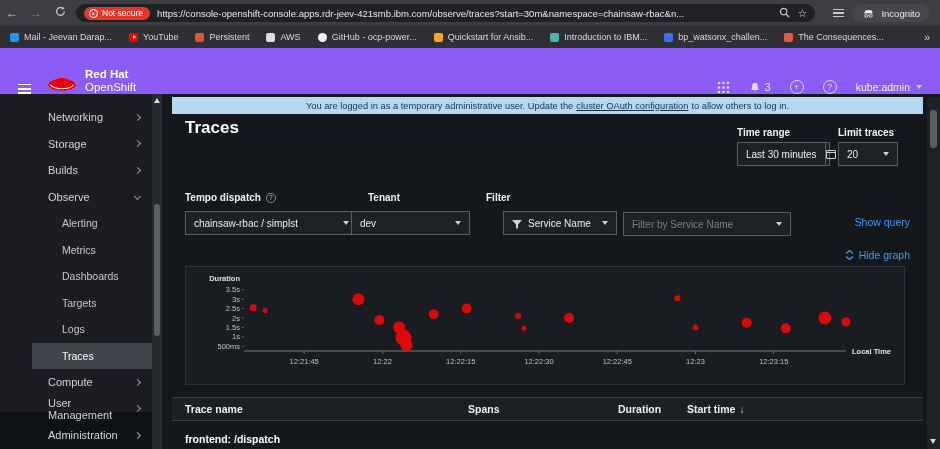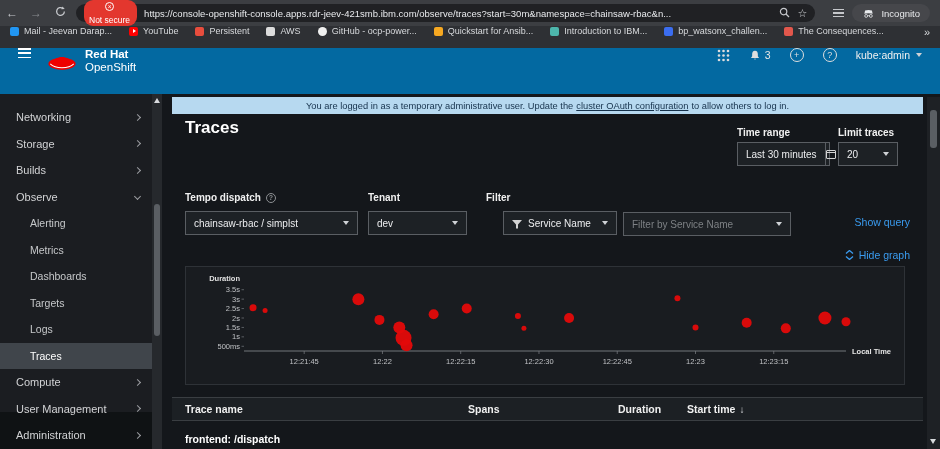--- a/index.html
+++ b/index.html
@@ -5,58 +5,58 @@
   * { margin:0; padding:0; box-sizing:border-box; }
   body { font-family:"Liberation Sans", sans-serif; background:#0f1214; }
   .screen { position:relative; width:940px; height:449px; overflow:hidden; background:#0f1214; }
 
   
   .toolbar { position:absolute; top:0; left:0; width:940px; height:26px; background:#3c3e42; display:flex; align-items:center; }
   .navbtn { width:24px; text-align:center; color:#c6c8cc; font-size:12px; cursor:pointer; }
   .navbtn.back::before{content:"\2190";}
   .navbtn.fwd::before{content:"\2192"; color:#8a8d91;}
   .omnibox { flex:1; height:18px; margin:0 10px 0 4px; background:#202124; border-radius:10px; display:flex; align-items:center; padding:0 8px; min-width:0; }
-  .chip-notsecure { background:#e3372e; color:#fff; border-radius:9px; font-size:8.5px; padding:1.5px 7px 1.5px 5px; display:flex; align-items:center; gap:4px; white-space:nowrap;flex-direction:column; }
+  .chip-notsecure { background:#e3372e; color:#fff; border-radius:9px; font-size:8.5px; padding:1.5px 7px 1.5px 5px; display:flex; align-items:flex-end; gap:4px; white-space:nowrap; }
   .chip-x { width:9px; height:9px; border:1px solid #fff; border-radius:50%; display:flex; align-items:center; justify-content:center; font-size:6.5px; }
   .chip-x::before{content:"\00D7";}
   .url { color:#e8eaed; font-size:9.5px; margin-left:7px; white-space:nowrap; overflow:hidden; text-overflow:ellipsis; flex:1; }
   .omni-ic { margin-left:8px; flex:none; }
   .star { color:#c6c8cc; font-size:11px; margin-left:8px; }
   .star::before{content:"\2606";}
   .panel-ic { display:flex; flex-direction:column; gap:2px; margin:0 8px; }
   .panel-ic i { display:block; width:11px; height:1.5px; background:#c6c8cc; }
   .incog { background:#46474b; border-radius:10px; height:18px; display:flex; align-items:center; gap:6px; padding:0 10px; margin-right:10px; color:#e8eaed; font-size:9.5px; white-space:nowrap; }
 
-  .bookmarks { position:absolute; top:26px; left:0; width:940px; height:22px; background:#2e3034; display:flex; align-items:flex-start; padding:0 10px; gap:17px; }
+  .bookmarks { position:absolute; top:26px; left:0; width:940px; height:22px; background:#2e3034; display:flex; align-items:center; padding:0 10px; gap:17px; }
   .bm { display:flex; align-items:center; gap:5px; color:#d7d9dc; font-size:9px; white-space:nowrap; cursor:pointer; }
   .fav { width:9px; height:9px; border-radius:2px; display:flex; align-items:center; justify-content:center; flex:none; }
   .f1{background:#2196f3;} .f2{background:#f00;} .f3{background:#e84d3d;} .f4{background:#dcdcdc;}
   .f5{background:#f0f0f0; border-radius:50%;} .f6{background:#f6a821;} .f7{background:#4db6ac;}
   .f8{background:#3b6df0;} .f9{background:#e2574c;}
   .f2::after{content:""; width:0;height:0; border-left:3.5px solid #fff; border-top:2.2px solid transparent; border-bottom:2.2px solid transparent; margin-left:1px;}
   .bm-more { margin-left:auto; color:#d7d9dc; font-size:11px; }
   .bm-more::before{content:"\00BB";}
 
   
-  .masthead { position:absolute; top:48px; left:0; width:940px; height:46px; background:#0369a1; display:flex; align-items:flex-start; }
+  .masthead { position:absolute; top:48px; left:0; width:940px; height:46px; background:#8b5cf6; display:flex; align-items:flex-end; }
   .burger { margin-left:18px; display:flex; flex-direction:column; gap:2.5px; cursor:pointer; }
   .burger i { display:block; width:13px; height:1.8px; background:#fff; }
   .brand { display:flex; align-items:center; gap:8px; margin-left:16px; }
   .brand-text { color:#fff; font-size:11.5px; line-height:1.12; }
   .brand-text b { display:block; }
   .mast-right { margin-left:auto; margin-right:18px; display:flex; align-items:center; gap:19px; color:#e6e6e6; }
   .bellwrap { display:flex; align-items:center; gap:4px; font-size:10.5px; }
   .circ { width:14px; height:14px; border:1.3px solid #dedede; border-radius:50%; display:flex; align-items:center; justify-content:center; font-size:9px; color:#dedede; }
   .circ.plus::before{content:"+";}
   .circ.help::before{content:"?";}
   .usermenu { display:flex; align-items:center; gap:6px; font-size:10.5px; color:#f0f0f0; cursor:pointer; }
   .caret { width:0; height:0; border-left:3.5px solid transparent; border-right:3.5px solid transparent; border-top:4.5px solid #cfd2d6; }
 
   
-  .sidebar { position:absolute; top:94px; left:0; width:152px; height:318px; background:#1b1d21; padding-top:10px; }
+  .sidebar { position:absolute; top:94px; left:0; width:152px; height:318px; background:#1b1d21; padding-top:10px;padding-left:32px; }
   .nav-item { height:26.5px; display:flex; align-items:center; justify-content:space-between; padding:0 12px 0 16px; color:#d2d3d5; font-size:11px; cursor:pointer; }
   .nav-item.sub { padding-left:30px; font-size:10.5px; color:#c6c8ca; }
   .nav-item.current { background:#40454b; color:#fff; }
   .chev { width:5px; height:5px; border-right:1.4px solid #9b9da0; border-bottom:1.4px solid #9b9da0; transform:rotate(-45deg); flex:none; }
   .chev.down { transform:rotate(45deg); }
 
   .side-scroll { position:absolute; top:94px; left:152px; width:10px; height:355px; background:#26292d; }
   .side-scroll .tri-up { position:absolute; top:4px; left:1.5px; width:0; height:0; border-left:3.5px solid transparent; border-right:3.5px solid transparent; border-bottom:5px solid #d7d9dc; }
   .side-scroll .thumb { position:absolute; top:110px; left:2px; width:6px; height:132px; background:#5a5e63; border-radius:3px; }
 
@@ -315,21 +315,21 @@
     </div>
     <div class="ctl-label" style="left:206px; top:98px;">Tenant</div>
     <div class="ctl-label" style="left:324px; top:98px;">Filter</div>
 
     <div class="dd" style="left:23px; top:117px; width:173px;">
       <span class="lft">
           <span>chainsaw-rbac / simplst</span>
         </span>
       <span class="caret"></span>
     </div>
-    <div class="dd" style="left:206px; top:117px; width:99px;">
+    <div class="dd" style="left:189px; top:117px; width:119px;">
       <span class="lft">
           <span>dev</span>
         </span>
       <span class="caret"></span>
     </div>
     <div class="dd" style="left:341px; top:117px; width:114px;">
       <span class="lft">
         <svg width="10" height="9" viewBox="0 0 10 9">
             <path d="M0 0 H10 L6 4.5 V8.5 L4 8.5 V4.5 Z" fill="#d2d2d2"></path>
           </svg>

